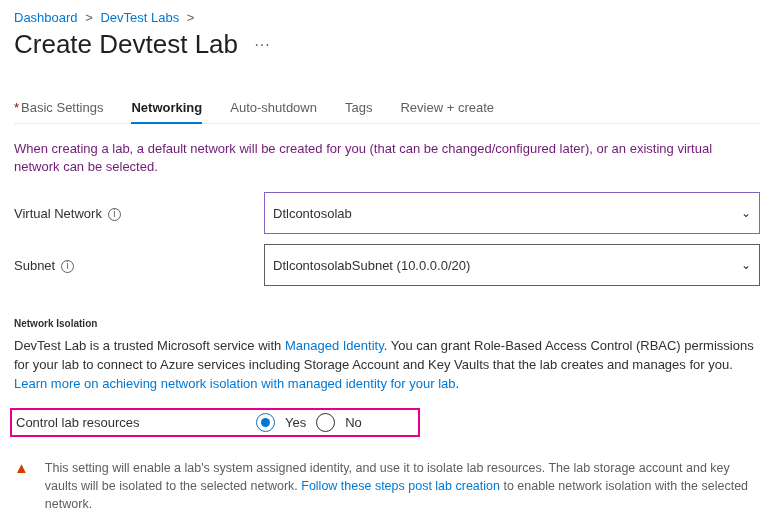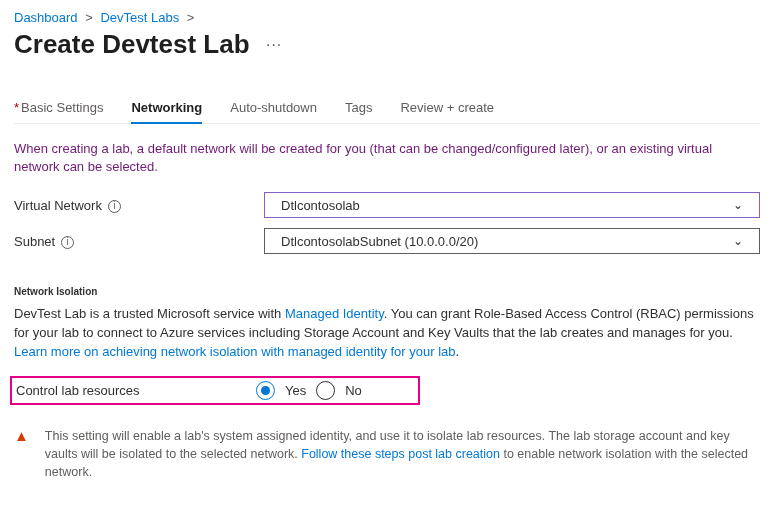--- a/index.html
+++ b/index.html
@@ -12,42 +12,42 @@
       height: 510px;
       overflow: hidden;
       padding: 10px 14px;
     }
     a { color: #0078d4; text-decoration: none; cursor: pointer; }
 
     .breadcrumb { font-size: 13px; color: #0078d4; margin-bottom: 4px; }
     .breadcrumb .sep { color: #605e5c; margin: 0 4px; }
 
     .title-row { display: flex; align-items: center; gap: 10px; margin-bottom: 40px; }
-    h1 { font-size: 26px; font-weight: 700; color: #201f1e; }
+    h1 { font-size: 26px; font-weight: 400; color: #201f1e; }
     .ellipsis { color: #605e5c; font-size: 16px; padding: 2px 6px; cursor: pointer; }
 
     .tabs { display: flex; gap: 28px; border-bottom: 1px solid #edebe9; margin-bottom: 16px; }
     .tab { padding: 0 0 8px 0; font-size: 13px; color: #605e5c; cursor: pointer; position: relative; }
     .tab.active { color: #201f1e; font-weight: 600; }
     .tab.active::after { content: ""; position: absolute; left: 0; right: 0; bottom: -1px; height: 2px; background: #0078d4; }
     .tab .req { color: #a80000; margin-right: 2px; }
 
     .desc { font-size: 13px; color: #701a75; margin-bottom: 16px; line-height: 1.4; }
 
     .field-row { display: flex; align-items: center; margin-bottom: 10px; }
     .field-label { width: 250px; display: flex; align-items: flex-end; gap: 6px; font-size: 13px; }
     .info-icon {
       display: inline-flex; align-items: center; justify-content: center;
       width: 13px; height: 13px; border: 1px solid #605e5c; border-radius: 50%;
       font-size: 10px; color: #605e5c; line-height: 1;
     }
     .select {
       flex: 1; display: flex; justify-content: space-between; align-items: center;
-      border: 1px solid #605e5c; padding: 4px 16px; font-size: 13px; background: #fff;
-      cursor: pointer; height: 26px;
+      border: 1px solid #605e5c; padding: 4px 8px; font-size: 13px; background: #fff;
+      cursor: pointer; height: 42px;
     }
     .select.vnet { border-color: #8661c5; }
     .chev { font-size: 12px; color: #323130; }
 
     .section-hdr { font-weight: 600; font-size: 10px; margin-top: 32px; margin-bottom: 8px; }
 
     .isolation-text { font-size: 13px; line-height: 1.45; margin-bottom: 14px; }
 
     .isolate-row {
       display: flex; align-items: center; border: 2px solid #e3008c;

